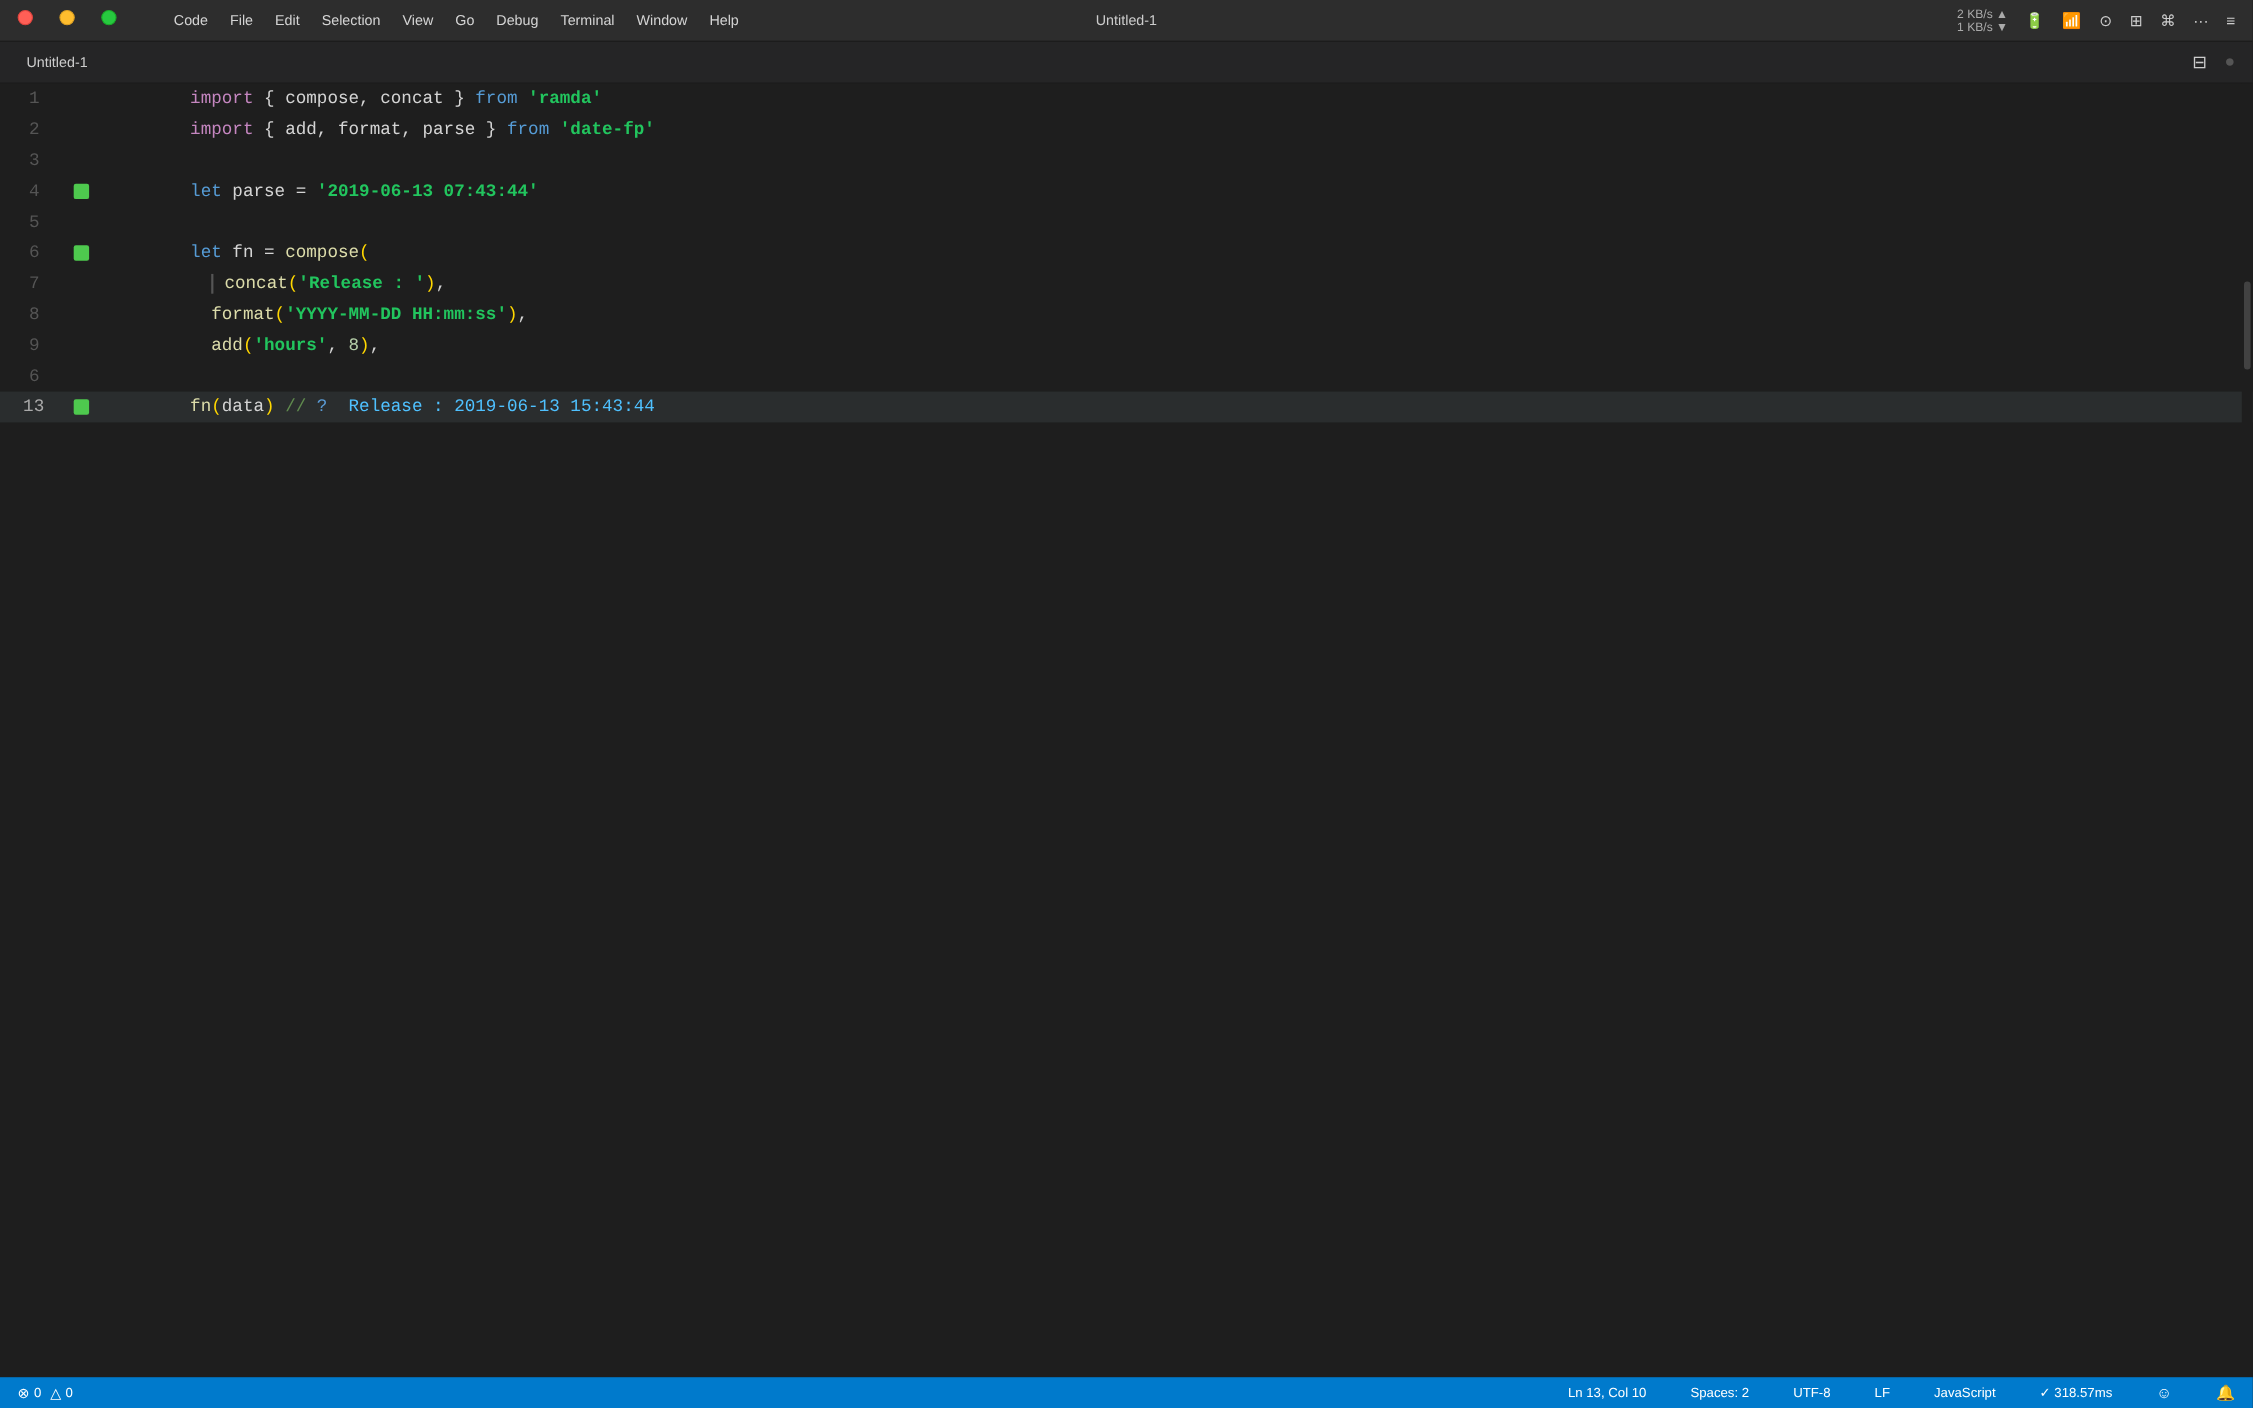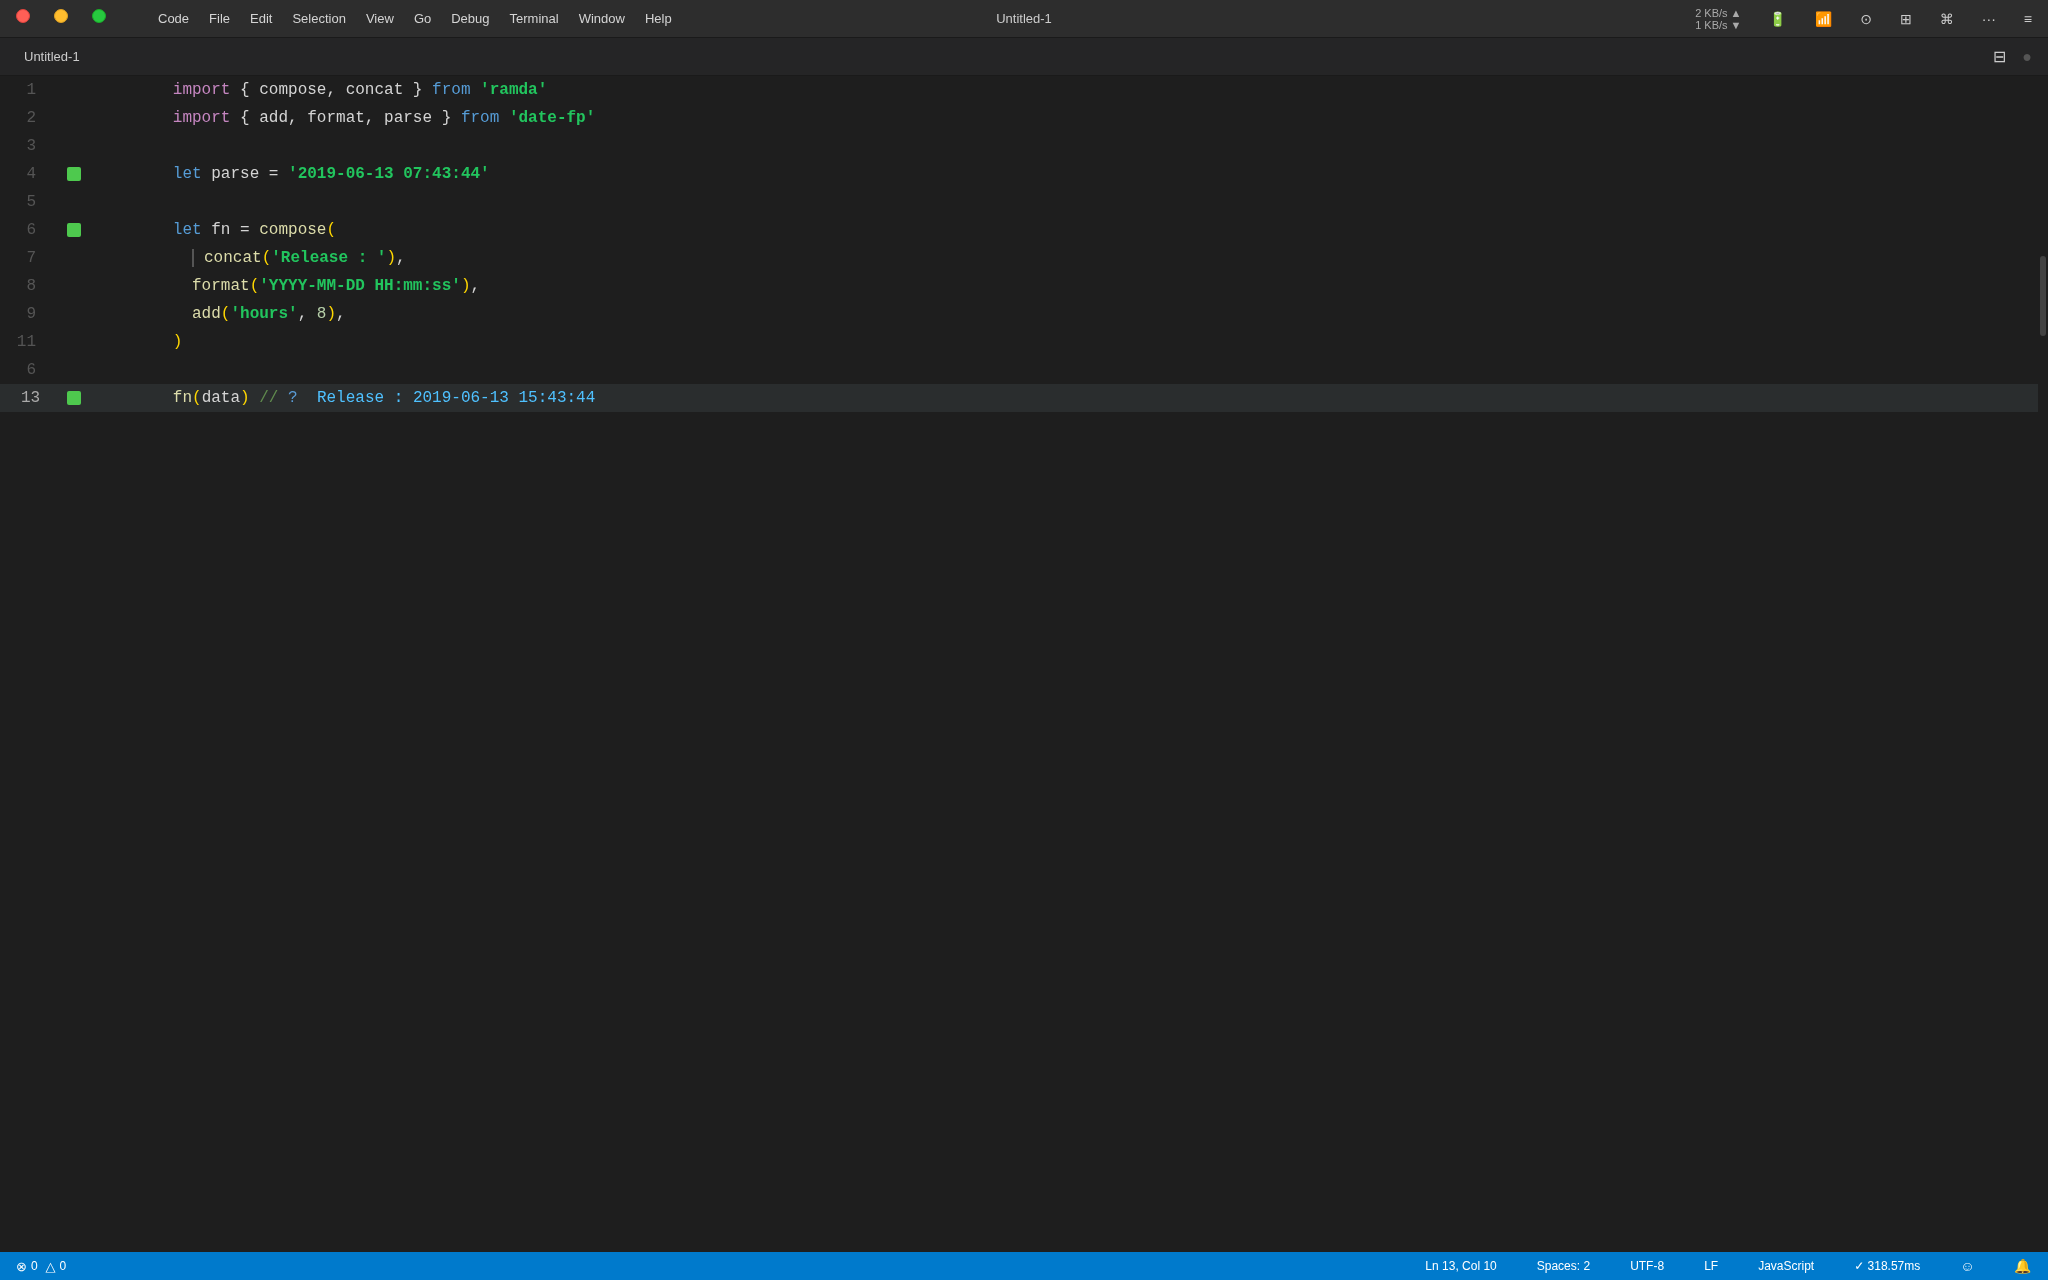--- a/index.html
+++ b/index.html
@@ -64,21 +64,21 @@
       position: absolute;
       left: 50%;
       transform: translateX(-50%);
       color: #cccccc;
       font-size: 13px;
     }
 
     .title-bar-right {
       display: flex;
       align-items: center;
-      gap: 28px;
+      gap: 16px;
       font-size: 11px;
       color: #888;
     }
 
     
     .tab-bar {
       height: 38px;
       background: #252526;
       display: flex;
       align-items: center;
@@ -339,27 +339,20 @@
 
     <div class="line">
       <span class="line-num">9</span>
       <span class="line-gutter"></span>
       <span class="line-content">
         <span class="plain">  </span><span class="fn-name">add</span><span class="paren">(</span><span class="string">'hours'</span><span class="plain">, </span><span class="num">8</span><span class="paren">)</span><span class="plain">,</span>
       </span>
     </div>
 
 
-    <div class="line">
-      <span class="line-num">11</span>
-      <span class="line-gutter"></span>
-      <span class="line-content">
-        <span class="paren">)</span>
-      </span>
-    </div>
 
     <div class="line">
       <span class="line-num">6</span>
       <span class="line-gutter"></span>
       <span class="line-content"></span>
     </div>
 
     <div class="line line-highlight">
       <span class="line-num" style="color:#aaa;padding-left:21px;">13</span>
       <span class="line-gutter">

